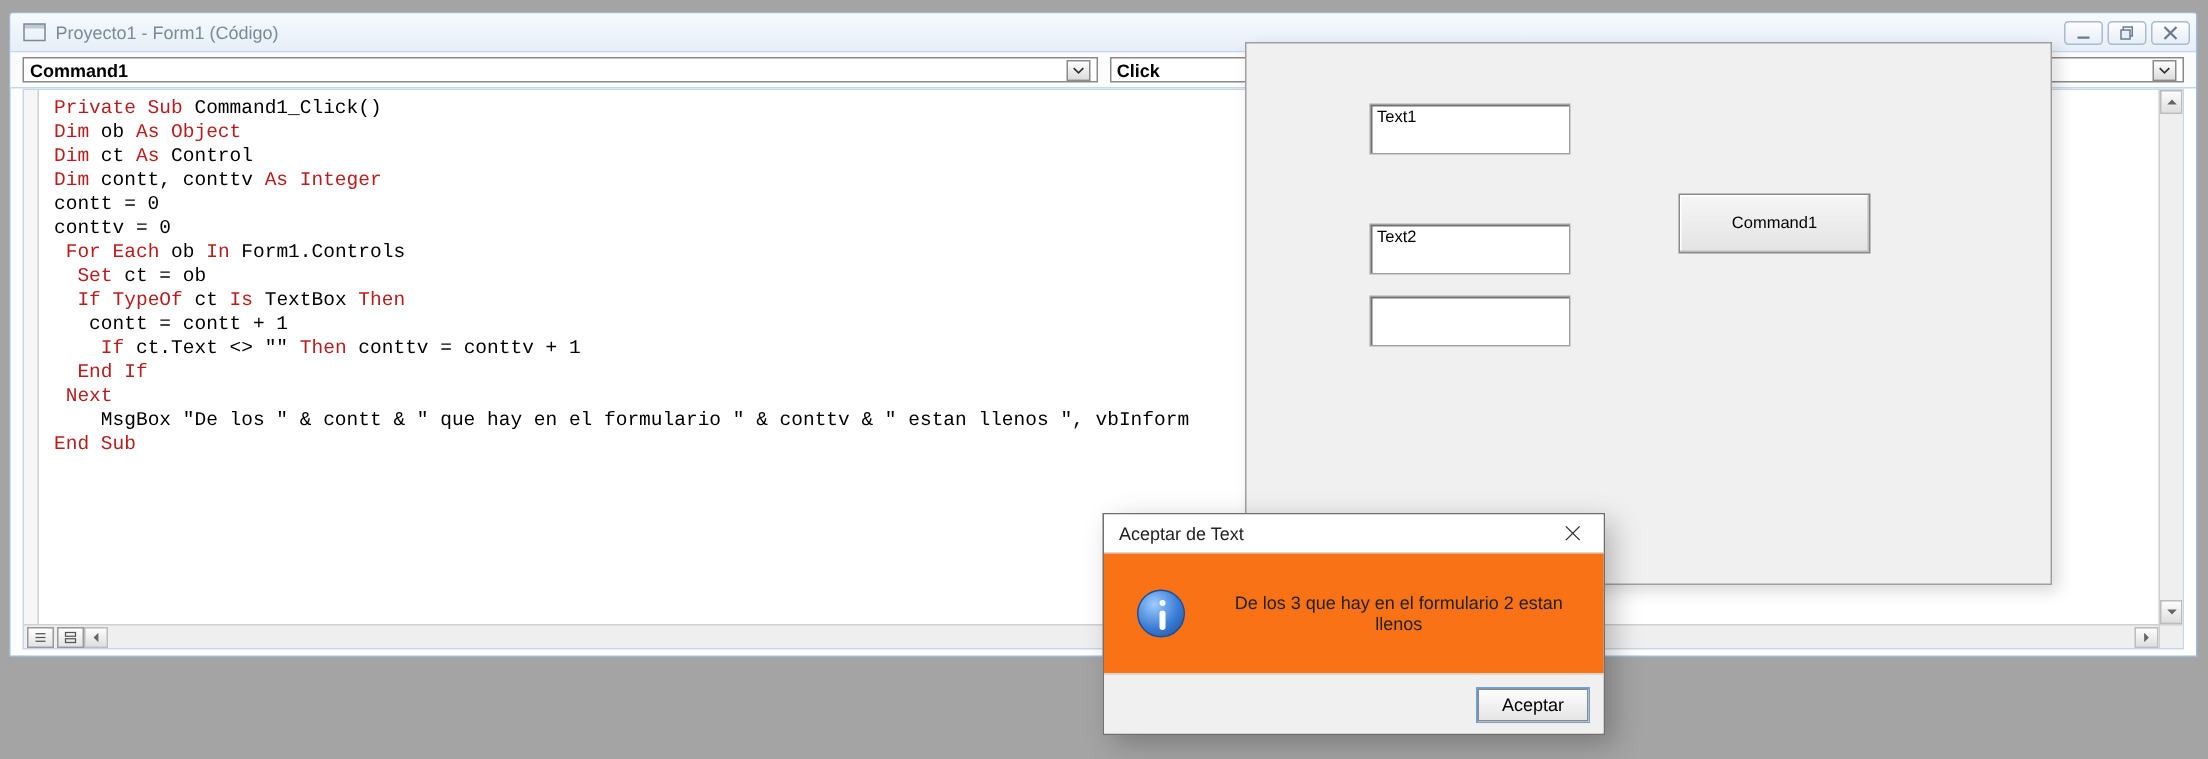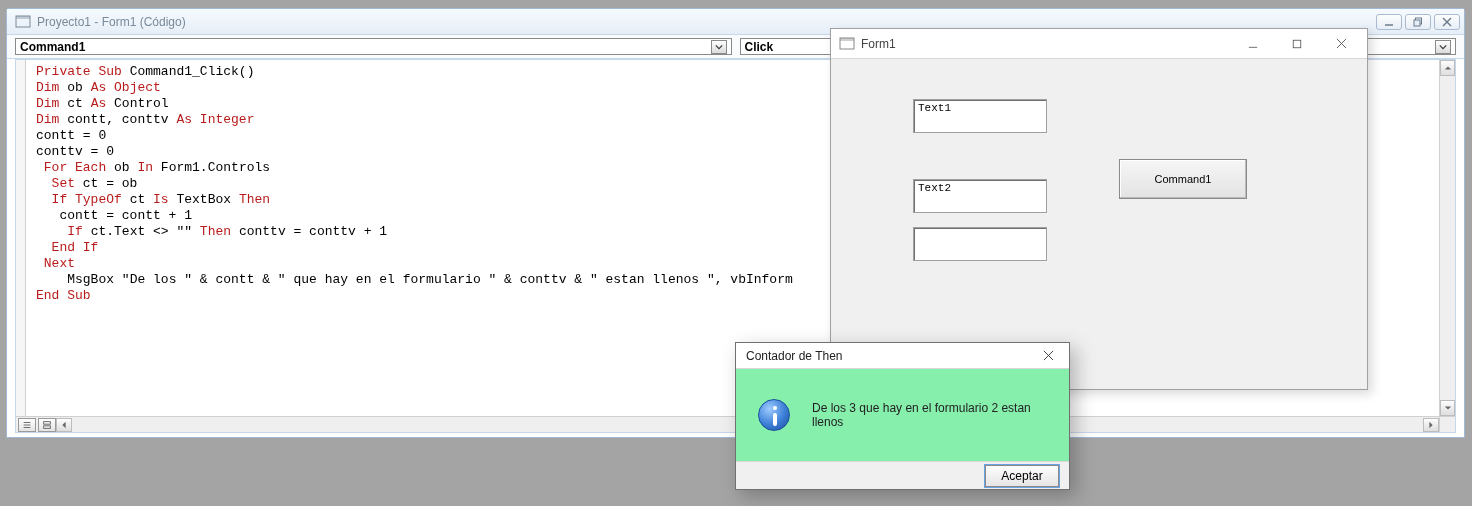--- a/index.html
+++ b/index.html
@@ -169,21 +169,21 @@
   .form1-body {
     flex:1; position:relative;
   }
   .vb-text {
     position:absolute;
     width: 134px; height: 34px;
     border: 1px solid #a0a0a0;
     box-shadow: inset 1px 1px 0 #707070;
     background:#fff;
     padding: 2px 4px;
-    font-family: Liberation Mono, monospace;
+    font-family: Liberation Sans, sans-serif;
     font-size: 11px;
   }
   .vb-button {
     position:absolute;
     width: 128px; height: 40px;
     border: 1px solid #8a8a8a;
     background: linear-gradient(#f6f6f6,#e3e3e3);
     box-shadow: inset -1px -1px 0 #bcbcbc, inset 1px 1px 0 #fff;
     display:flex; align-items:center; justify-content:center;
     font-family: "MS Sans Serif", Tahoma, sans-serif;
@@ -211,41 +211,42 @@
   }
   .msgbox-titlebar .spacer{flex:1;}
   .msgbox-close {
     width:30px; height:22px;
     display:flex; align-items:center; justify-content:center;
     color:#333;
   }
   .msgbox-body {
     flex:1; display:flex; align-items:center; gap:22px;
     padding: 6px 16px 6px 22px;
-    background:#86efac;
+    background:#f97316;
+    text-align:center;
   }
   .info-icon {
     width:32px; height:32px;
     border-radius:50%;
     background: radial-gradient(circle at 35% 30%, #9ecbff 0%, #3b7ed6 55%, #1b4f9c 100%);
     border: 1px solid #1b4f9c;
     position:relative;
     flex:0 0 auto;
   }
   .info-icon::before{
     content:''; position:absolute; left:14px; top:6px; width:4px; height:4px;
     background:#fff; border-radius:50%;
   }
   .info-icon::after{
     content:''; position:absolute; left:14px; top:13px; width:4px; height:13px;
     background:#fff; border-radius:2px;
   }
   .msgbox-text { font-size:12px; color:#222; }
   .msgbox-footer {
-    height: 28px;
+    height: 40px;
     background:#f0f0f0;
     border-top:1px solid #d8d8d8;
     display:flex; align-items:center; justify-content:flex-end;
     padding: 0 10px;
   }
   .msgbox-ok {
     min-width: 74px; height: 22px;
     border:1px solid #8a8a8a;
     background: linear-gradient(#fdfdfd,#e5e5e5);
     display:flex; align-items:center; justify-content:center;
@@ -343,57 +344,31 @@
           <svg viewBox="0 0 10 10" width="8" height="8">
             <path d="M7 5 L3 9 L3 1 Z" fill="#666"></path>
           </svg>
         </span>
     </div>
     <div class="corner"></div>
   </div>
 </div>
 
 <div class="form1">
-  <div class="form1-titlebar">
-    <span class="app-icon">
-      <svg viewBox="0 0 16 16">
-          <rect x="1" y="2" width="14" height="11" fill="none" stroke="currentColor"></rect>
-          <rect x="1" y="2" width="14" height="3" fill="currentColor" opacity=".4"></rect>
-        </svg>
-    </span>
-    <span class="title">Form1</span>
-    <span class="spacer"></span>
-    <span class="chrome-btn">
-        <svg viewBox="0 0 12 12" width="10" height="10">
-          <line x1="1" y1="10" x2="11" y2="10" stroke="currentColor" stroke-width="1"></line>
-        </svg>
-      </span>
-    <span class="chrome-btn">
-        <svg viewBox="0 0 12 12" width="10" height="10">
-          <rect x="1.5" y="1.5" width="9" height="9" fill="none" stroke="currentColor"></rect>
-        </svg>
-      </span>
-    <span class="chrome-btn">
-        <svg viewBox="0 0 12 12" width="11" height="11">
-          <line x1="1" y1="1" x2="11" y2="11" stroke="currentColor"></line>
-          <line x1="11" y1="1" x2="1" y2="11" stroke="currentColor"></line>
-        </svg>
-      </span>
-  </div>
   <div class="form1-body">
     <div class="vb-text" style="left:82px; top:40px;">Text1</div>
     <div class="vb-text" style="left:82px; top:104px;margin-top:16px;">Text2</div>
     <div class="vb-text" style="left:82px; top:168px;"></div>
     <div class="vb-button" style="left:288px; top:100px;">Command1</div>
   </div>
 </div>
 
 <div class="msgbox">
   <div class="msgbox-titlebar">
-    <span>Contador de Then</span>
+    <span>Aceptar de Text</span>
     <span class="spacer"></span>
     <span class="msgbox-close">
         <svg viewBox="0 0 12 12" width="11" height="11">
           <line x1="1" y1="1" x2="11" y2="11" stroke="currentColor"></line>
           <line x1="11" y1="1" x2="1" y2="11" stroke="currentColor"></line>
         </svg>
       </span>
   </div>
   <div class="msgbox-body">
     <div class="info-icon"></div>

